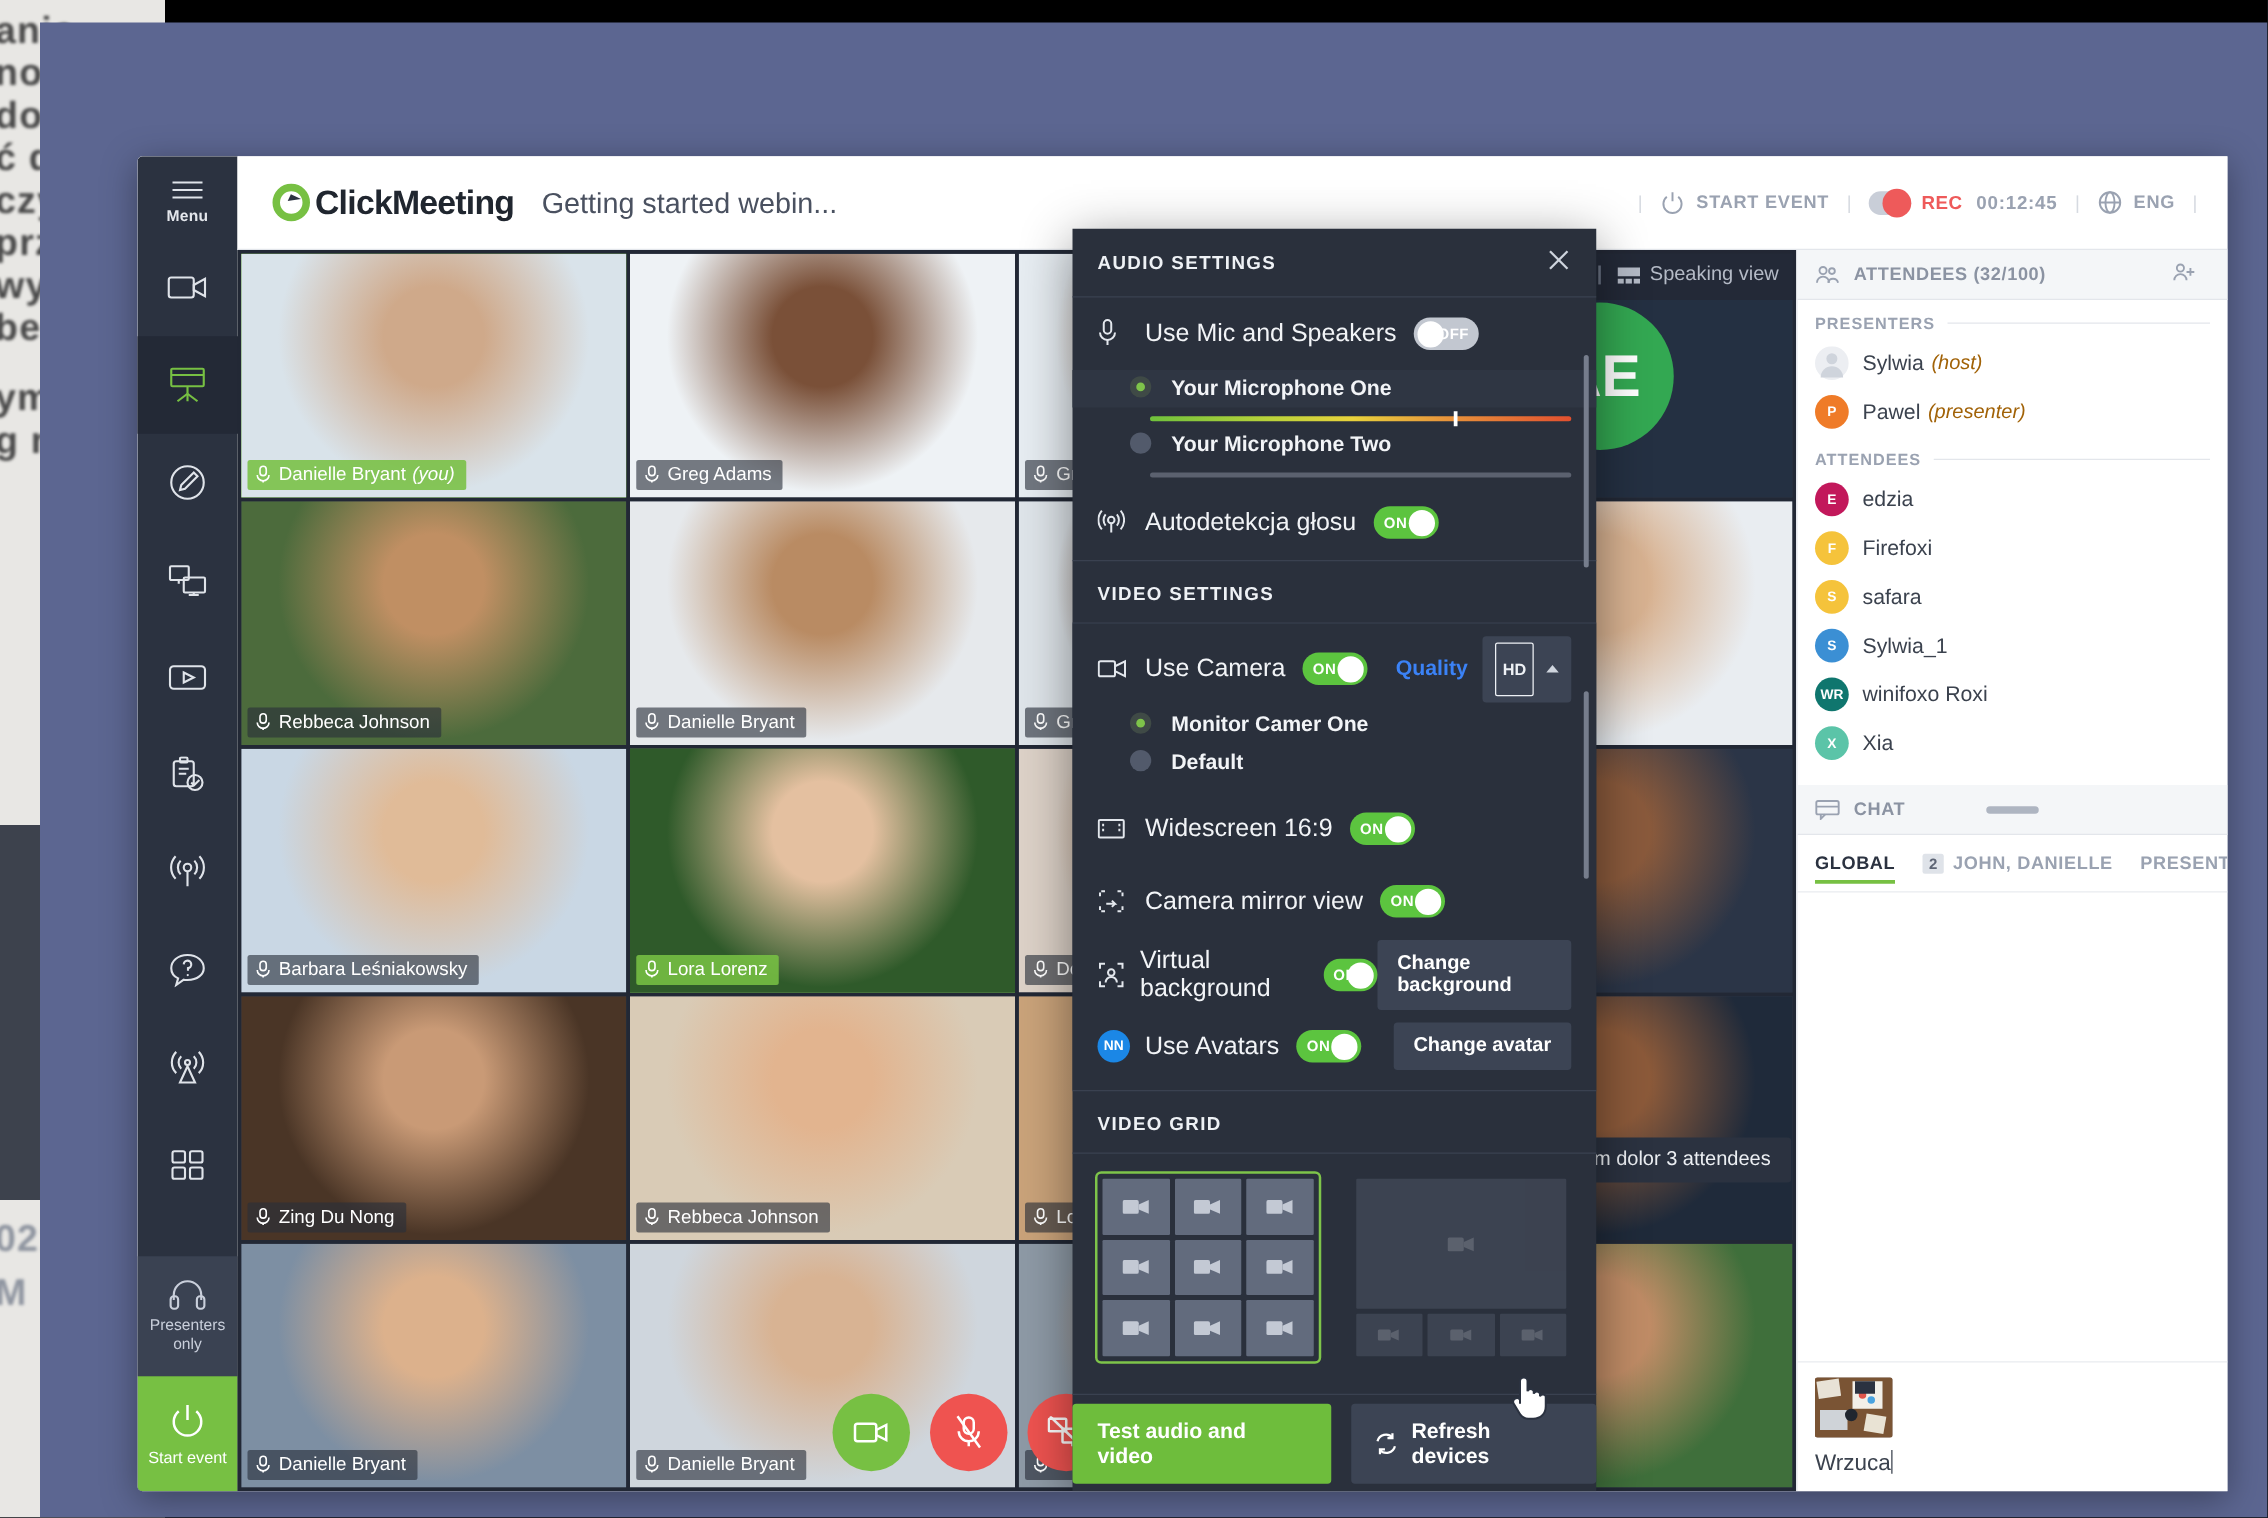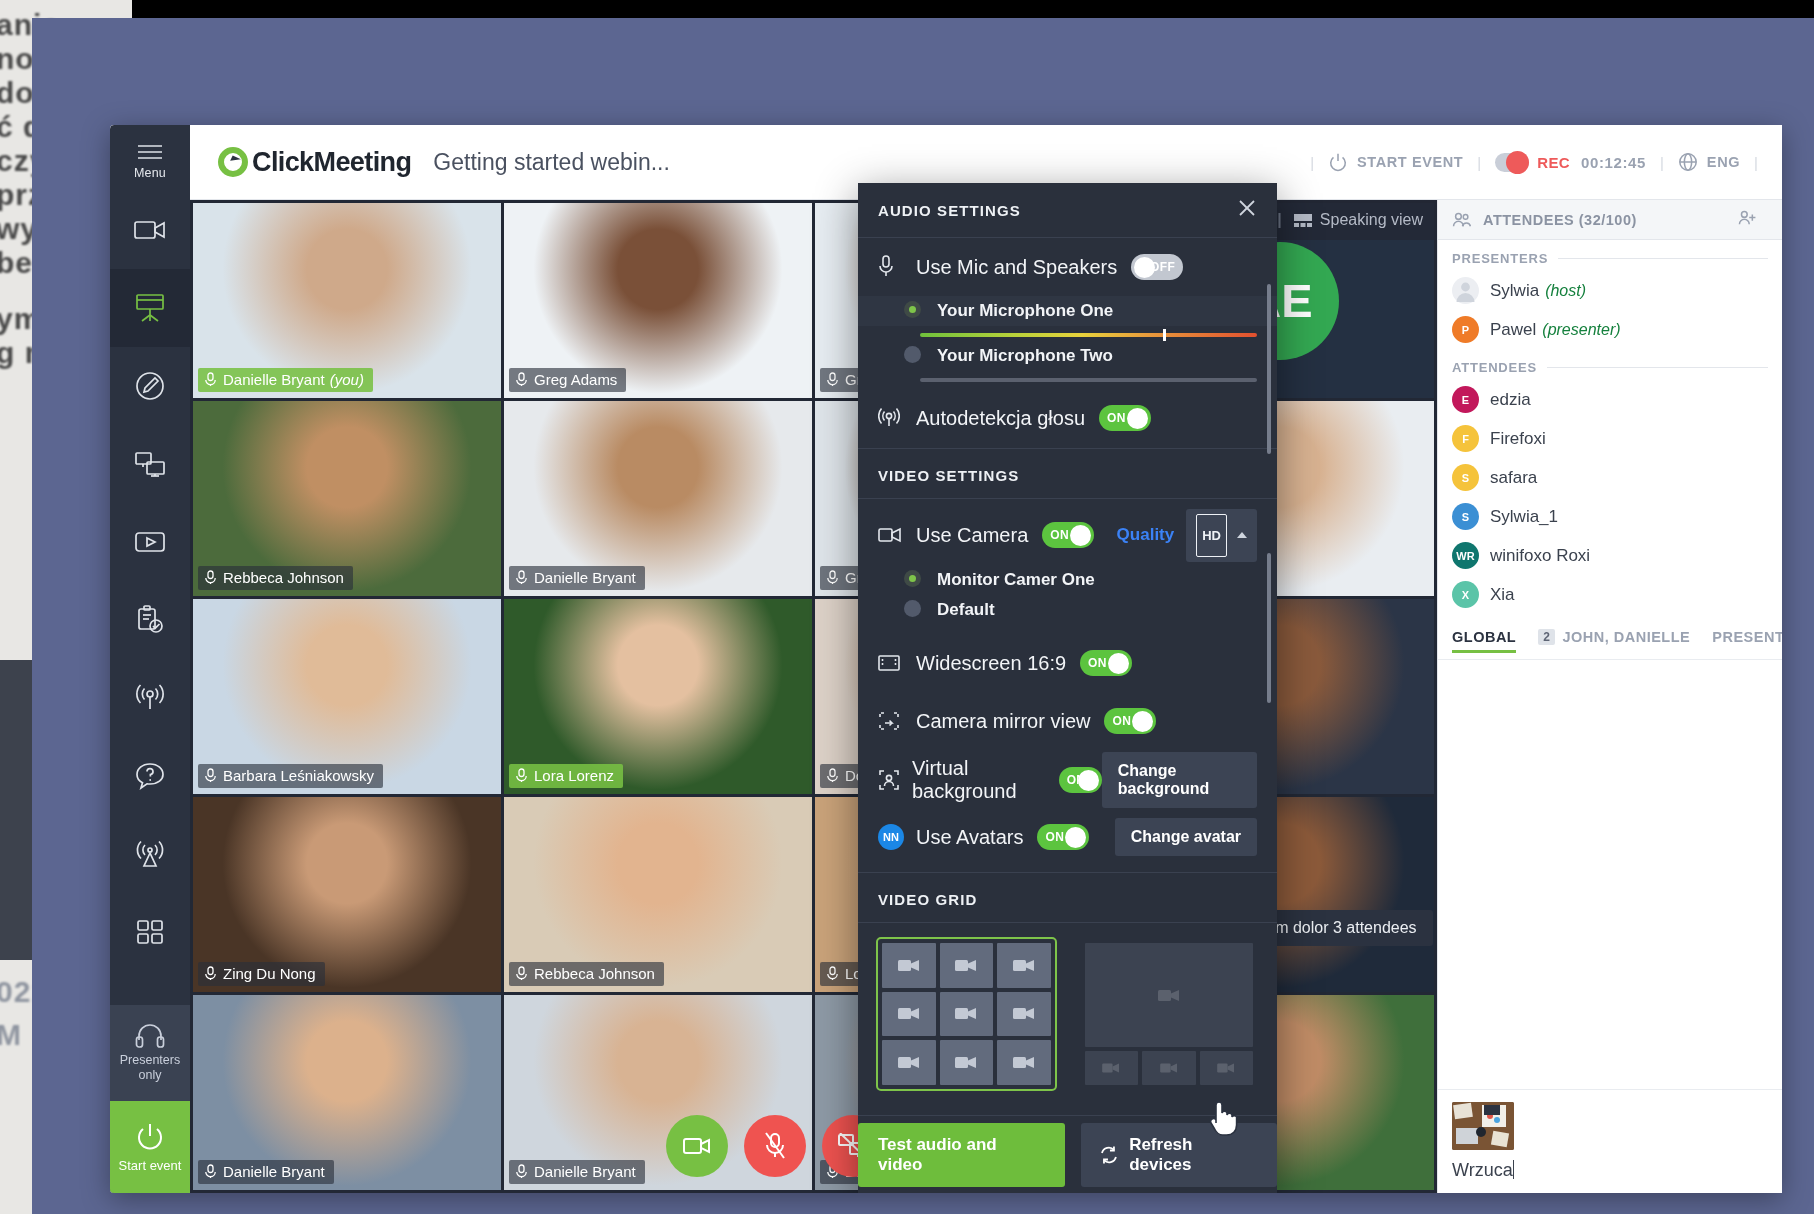--- a/index.html
+++ b/index.html
@@ -42,21 +42,21 @@
   
   #sidebar {
     position:absolute; left:0; top:0; width:80px; height:100%;
     background:#2b3240;
     display:flex; flex-direction:column; align-items:center;
     border-radius:4px 0 0 4px;
   }
   .sb-item {
     width:90px; height:78px;
     display:flex; flex-direction:column; align-items:center; justify-content:center;
-    color:#e4e7ec; position:relative; cursor:pointer;
+    color:#e4e7ec; position:relative; cursor:pointer;font-weight:bold;
   }
   .sb-item.menu { height:66px; padding-top:6px; }
   .sb-item .lbl { font-size:12.5px; margin-top:4px; color:#e4e7ec; letter-spacing:.2px;}
   .sb-item.active { background:#232936; }
   .sb-item.active:before {
     content:''; position:absolute; left:0; top:0; bottom:0; width:5px; background:#77c043;
   }
   .sb-item.active svg { stroke:#77c043; }
   .sb-item svg { stroke:#dfe3e9; fill:none; stroke-width:1.7; }
   .sb-spacer { flex:1 1 auto; }
@@ -157,21 +157,21 @@
     border-bottom:1px solid #e3e6eb;
   }
   .panel-head svg{stroke:#9aa2b1;fill:none;stroke-width:1.7;margin-right:11px;}
   .grabber{width:42px;height:6px;border-radius:3px;background:#aeb5c1;margin:0 auto;}
   .sec-label{display:flex;align-items:center;color:#9aa2b1;font-size:13px;font-weight:700;letter-spacing:.8px;
     padding:11px 14px 5px 14px;}
   .sec-label:after{content:'';flex:1;height:1px;background:#e3e6eb;margin-left:10px;}
   .att-row{display:flex;align-items:center;padding:6px 14px;font-size:17px;color:#3b424e;cursor:pointer;}
   .att-av{width:27px;height:27px;border-radius:50%;color:#fff;font-size:11px;font-weight:700;
     display:flex;align-items:center;justify-content:center;margin-right:11px;flex:0 0 auto;}
-  .att-row i{color:#15803d;font-style:italic;margin-left:6px;font-size:16px;}
+  .att-row i{color:#a16207;font-style:italic;margin-left:6px;font-size:16px;}
   #chat-tabs{display:flex;align-items:center;padding:0 14px;height:46px;border-bottom:1px solid #e9ecf0;gap:22px;overflow:hidden;}
   .ctab{font-size:14.5px;font-weight:700;letter-spacing:.5px;color:#9aa2b1;height:100%;display:flex;align-items:center;
     position:relative;white-space:nowrap;cursor:pointer;}
   .ctab.active{color:#2b3240;}
   .ctab.active:after{content:'';position:absolute;left:0;right:0;bottom:6px;height:3px;background:#77c043;}
   .ctab .badge{background:#dfe3e9;color:#5e6575;border-radius:2px;font-size:12px;padding:1px 5px;margin-right:7px;}
   #chat-body{flex:1;}
   #chat-compose{border-top:1px solid #e9ecf0;padding:12px 14px;}
   #chat-thumb{width:62px;height:48px;border-radius:2px;overflow:hidden;position:relative;background:#6b4a33;}
   #chat-input{margin-top:10px;font-size:18px;color:#3b424e;}
@@ -797,20 +797,31 @@
           <div class="att-row">
             <span class="att-av" style="background:#0f766e">WR</span>
             <span>winifoxo Roxi</span>
           </div>
           <div class="att-row">
             <span class="att-av" style="background:#5bc4a8">X</span>
             <span>Xia</span>
           </div>
         </div>
 
+      <div class="panel-head" style="margin-top:14px;position:relative">
+        <svg width="20" height="17" viewBox="0 0 22 19">
+          <rect x="1" y="2" width="20" height="12" rx="1.5"></rect>
+            <line x1="1" y1="7" x2="21" y2="7"></line>
+          <path d="M5 14 L5 18 L9 14"></path>
+        </svg>
+        <span>CHAT</span>
+        <div style="position:absolute;left:0;right:0;">
+          <div class="grabber"></div>
+        </div>
+      </div>
 
       <div id="chat-tabs">
           <div class="ctab active">
             <span>GLOBAL</span>
           </div>
           <div class="ctab">
             <span class="badge">2</span>
             <span>JOHN, DANIELLE</span>
           </div>
           <div class="ctab">

